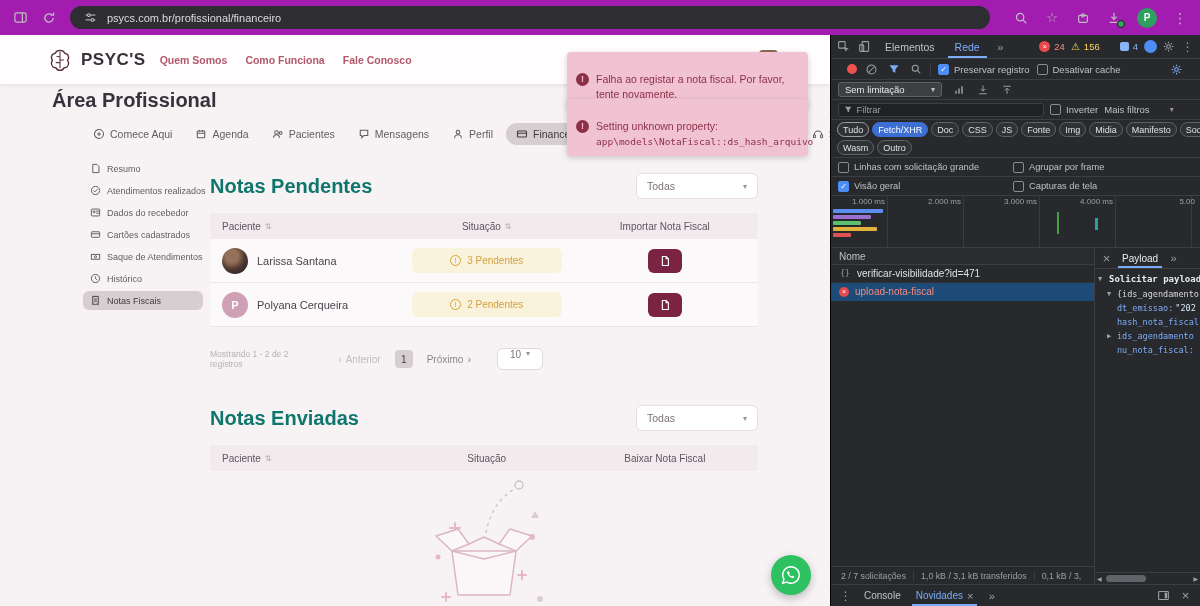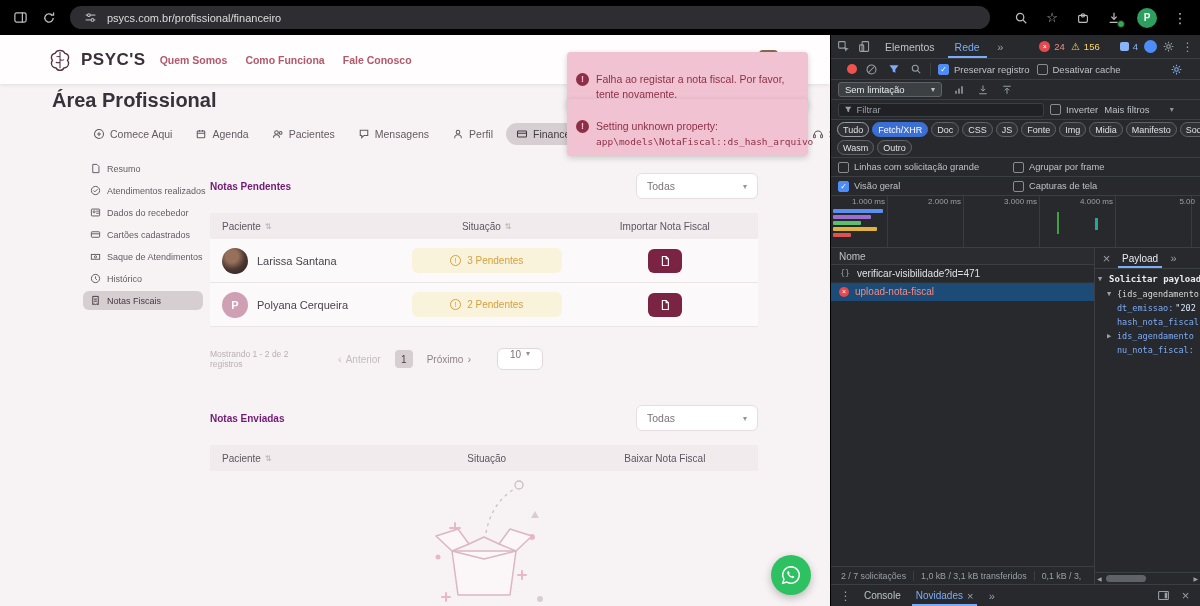--- a/index.html
+++ b/index.html
@@ -1,21 +1,21 @@
 <!DOCTYPE html>
 <html><head>
 <meta charset="utf-8">
 <style>
 *{margin:0;padding:0;box-sizing:border-box}
 html,body{width:1200px;height:606px;overflow:hidden;font-family:"Liberation Sans",sans-serif;background:#1a1a1c}
 .screen{position:relative;width:1200px;height:606px;background:#1a1a1c}
 svg{display:block}
 
 
-.browser-bar{position:absolute;top:0;left:0;width:1200px;height:35px;background:#000000;display:flex;align-items:center;gap:13px;padding:0 12px}
+.browser-bar{position:absolute;top:0;left:0;width:1200px;height:35px;background:#a21caf;display:flex;align-items:center;gap:13px;padding:0 12px}
 .bb-ic{color:#bdbec0;display:flex;align-items:center;justify-content:center;width:16px;height:16px;font-size:13px;cursor:pointer}
 .bb-ic.kebab{font-size:14px}
 .url-pill{flex:1;height:23px;background:#2e2e32;border-radius:12px;display:flex;align-items:center;gap:9px;padding:0 12px;cursor:text}
 .url-text{color:#dcdcde;font-size:11px}
 .bb-right{display:flex;align-items:center;gap:15px;margin-left:10px}
 .bb-avatar{width:20px;height:20px;border-radius:50%;background:#2da05f;color:#fff;font-size:10px;font-weight:bold;display:flex;align-items:center;justify-content:center;cursor:pointer}
 .dl-wrap{position:relative}
 .dl-badge{position:absolute;right:-3px;bottom:-2px;width:8px;height:8px;border-radius:50%;background:#34a853;border:1px solid #1a1a1c}
 
 
@@ -43,21 +43,21 @@
 .tab svg{width:12px;height:12px}
 
 .sidebar{position:absolute;top:124px;left:83px;width:120px;display:flex;flex-direction:column;gap:3px}
 .side-item{display:flex;align-items:center;gap:6px;padding:4px 7px;font-size:9px;color:#635b62;border-radius:6px;white-space:nowrap;cursor:pointer}
 .side-item.active{background:#d7ced2;color:#413a42}
 .side-item svg{width:11px;height:11px;flex:0 0 11px}
 
 .content{position:absolute;top:138px;left:210px;width:548px}
 .sec-head{display:flex;align-items:center;justify-content:space-between;height:26px;margin-bottom:14px}
 .sec-head.sec2{margin-top:34px}
-.sec-title{font-size:10px;font-weight:bold;color:#701a75}
+.sec-title{font-size:20px;font-weight:bold;color:#0f766e}
 .select{display:flex;align-items:center;justify-content:space-between;width:122px;height:26px;background:#fff;border:1px solid #e6dee1;border-radius:6px;padding:0 10px;font-size:10.5px;color:#7d7479;cursor:pointer}
 .caret{font-size:8px;color:#9a9196}
 .table-head{display:flex;align-items:center;height:26px;background:#f1ebee;border-radius:2px;font-size:10px;color:#5d5560}
 .w1{flex:0 0 35%}.w2{flex:0 0 31%}.w3{flex:0 0 34%}
 .th{display:flex;align-items:center;gap:4px}
 .th.w1{padding-left:12px}
 .th.w2,.th.w3{justify-content:center}
 .sort{font-size:8px;color:#b3abaf}
 .trow{display:flex;align-items:center;height:44px;background:#fbf9fa;border-bottom:1px solid #ece5e8}
 .td{display:flex;align-items:center}

